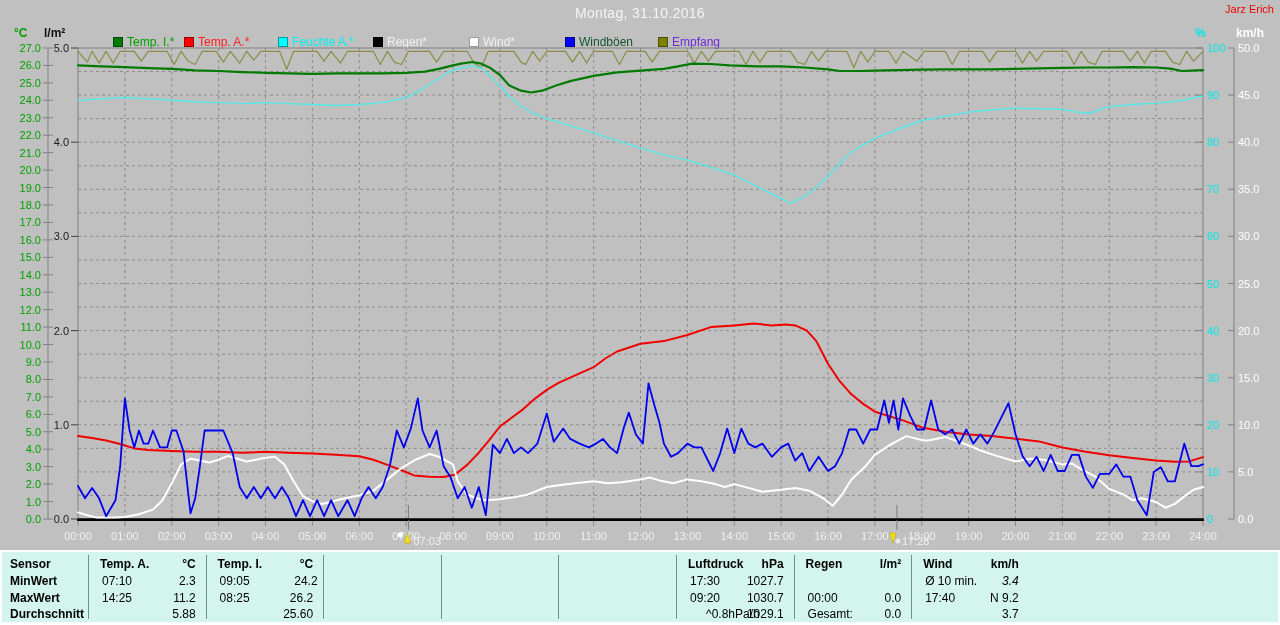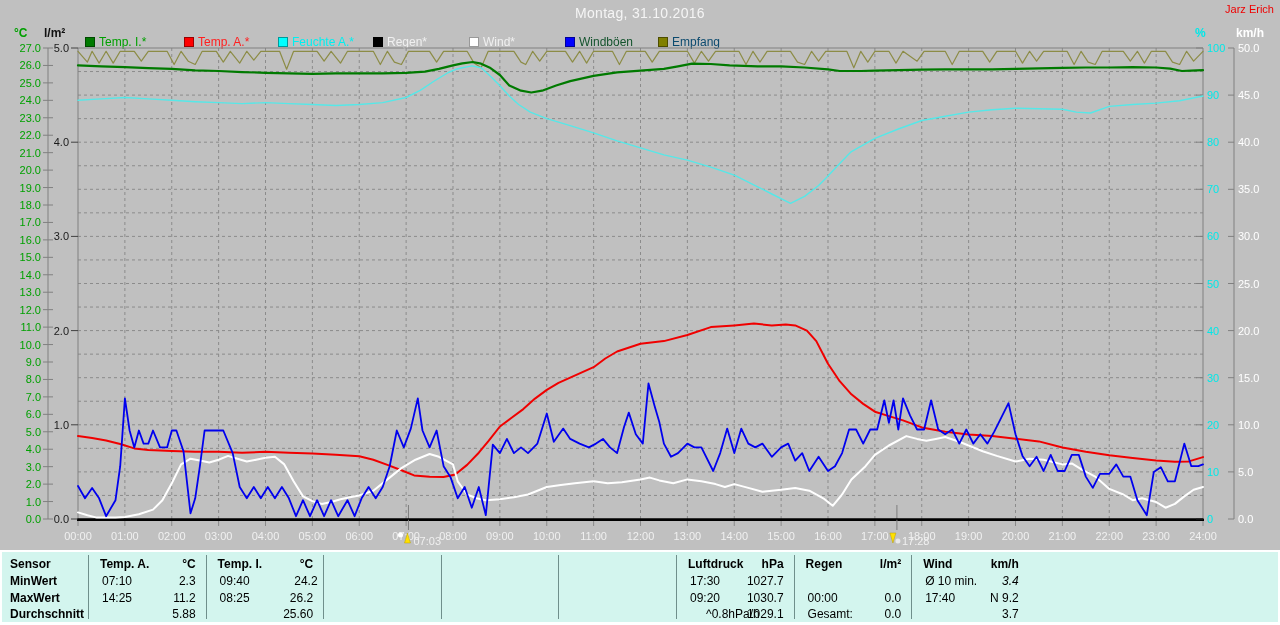--- a/index.html
+++ b/index.html
@@ -49,21 +49,21 @@
 
 <div id="title" class="abs">Montag, 31.10.2016</div>
 <div id="user" class="abs">Jarz Erich</div>
 
 <div id="unit-temp" class="abs unit-label">°C</div>
 <div id="unit-rain" class="abs unit-label">l/m²</div>
 <div id="unit-hum" class="abs unit-label">%</div>
 <div id="unit-wind" class="abs unit-label">km/h</div>
 
 <div id="legend">
-    <div class="legend-item" style="left: 72px; padding-left: 13px;">
+    <div class="legend-item" style="left: 100px; padding-left: 13px;">
       <span class="legend-swatch" style="background: rgb(0, 122, 0);"></span>
       <span class="legend-text" style="color: rgb(0, 160, 0);">Temp. I.*</span>
     </div>
     <div class="legend-item" style="left: 184px;">
       <span class="legend-swatch" style="background: rgb(255, 0, 0);"></span>
       <span class="legend-text" style="color: rgb(255, 32, 32);">Temp. A.*</span>
     </div>
     <div class="legend-item" style="left: 278px;">
       <span class="legend-swatch" style="background: rgb(0, 255, 255);"></span>
       <span class="legend-text" style="color: rgb(0, 240, 240);">Feuchte A.*</span>
@@ -75,21 +75,21 @@
     <div class="legend-item" style="left: 469px;">
       <span class="legend-swatch" style="background: rgb(255, 255, 255);"></span>
       <span class="legend-text" style="color: rgb(240, 240, 240);">Wind*</span>
     </div>
     <div class="legend-item" style="left: 565px;">
       <span class="legend-swatch" style="background: rgb(0, 0, 255);"></span>
       <span class="legend-text" style="color: #14532d;">Windböen</span>
     </div>
     <div class="legend-item" style="left: 658px;">
       <span class="legend-swatch" style="background: rgb(128, 128, 0);"></span>
-      <span class="legend-text" style="color: #0c4a6e;">Empfang</span>
+      <span class="legend-text" style="color: #6d28d9;">Empfang</span>
     </div>
   </div>
 
 <svg id="chart-svg" width="1280" height="552">
     <line x1="78" y1="495.45" x2="1203" y2="495.45" stroke="#8b8b8b" stroke-dasharray="3 3"></line>
     <line x1="78" y1="471.9" x2="1203" y2="471.9" stroke="#8b8b8b" stroke-dasharray="3 3"></line>
     <line x1="78" y1="448.35" x2="1203" y2="448.35" stroke="#8b8b8b" stroke-dasharray="3 3"></line>
     <line x1="78" y1="424.8" x2="1203" y2="424.8" stroke="#8b8b8b" stroke-dasharray="3 3"></line>
     <line x1="78" y1="401.25" x2="1203" y2="401.25" stroke="#8b8b8b" stroke-dasharray="3 3"></line>
     <line x1="78" y1="377.70000000000005" x2="1203" y2="377.70000000000005" stroke="#8b8b8b" stroke-dasharray="3 3"></line>
@@ -323,21 +323,21 @@
     <div class="stats-cell stats-left bold" style="left: 98px; top: 4px; width: 97.6px;">Temp. A.</div>
     <div class="stats-cell stats-right bold" style="left: 98px; top: 4px; width: 95.6px;">°C</div>
     <div class="stats-cell stats-left" style="left: 100px; top: 21px; width: 93.6px;">07:10</div>
     <div class="stats-cell stats-right" style="left: 98px; top: 21px; width: 95.6px;">2.3</div>
     <div class="stats-cell stats-left" style="left: 100px; top: 37.5px; width: 93.6px;">14:25</div>
     <div class="stats-cell stats-right" style="left: 98px; top: 37.5px; width: 95.6px;">11.2</div>
     <div class="stats-cell stats-right" style="left: 98px; top: 54px; width: 95.6px;">5.88</div>
     <div class="stats-divider" style="left: 203.6px;"></div>
     <div class="stats-cell stats-left bold" style="left: 215.6px; top: 4px; width: 97.6px;">Temp. I.</div>
     <div class="stats-cell stats-right bold" style="left: 215.6px; top: 4px; width: 95.6px;">°C</div>
-    <div class="stats-cell stats-left" style="left: 217.6px; top: 21px; width: 93.6px;">09:40</div>
+    <div class="stats-cell stats-left" style="left: 217.6px; top: 21px; width: 93.6px;">09:05</div>
     <div class="stats-cell stats-right" style="left: 220px; top: 21px; width: 95.6px;">24.2</div>
     <div class="stats-cell stats-left" style="left: 217.6px; top: 37.5px; width: 93.6px;">08:25</div>
     <div class="stats-cell stats-right" style="left: 215.6px; top: 37.5px; width: 95.6px;">26.2</div>
     <div class="stats-cell stats-right" style="left: 215.6px; top: 54px; width: 95.6px;">25.60</div>
     <div class="stats-divider" style="left: 321.2px;"></div>
     <div class="stats-divider" style="left: 438.8px;"></div>
     <div class="stats-divider" style="left: 556.4px;"></div>
     <div class="stats-divider" style="left: 674px;"></div>
     <div class="stats-cell stats-left bold" style="left: 686px; top: 4px; width: 97.6px;">Luftdruck</div>
     <div class="stats-cell stats-right bold" style="left: 686px; top: 4px; width: 95.6px;">hPa</div>

